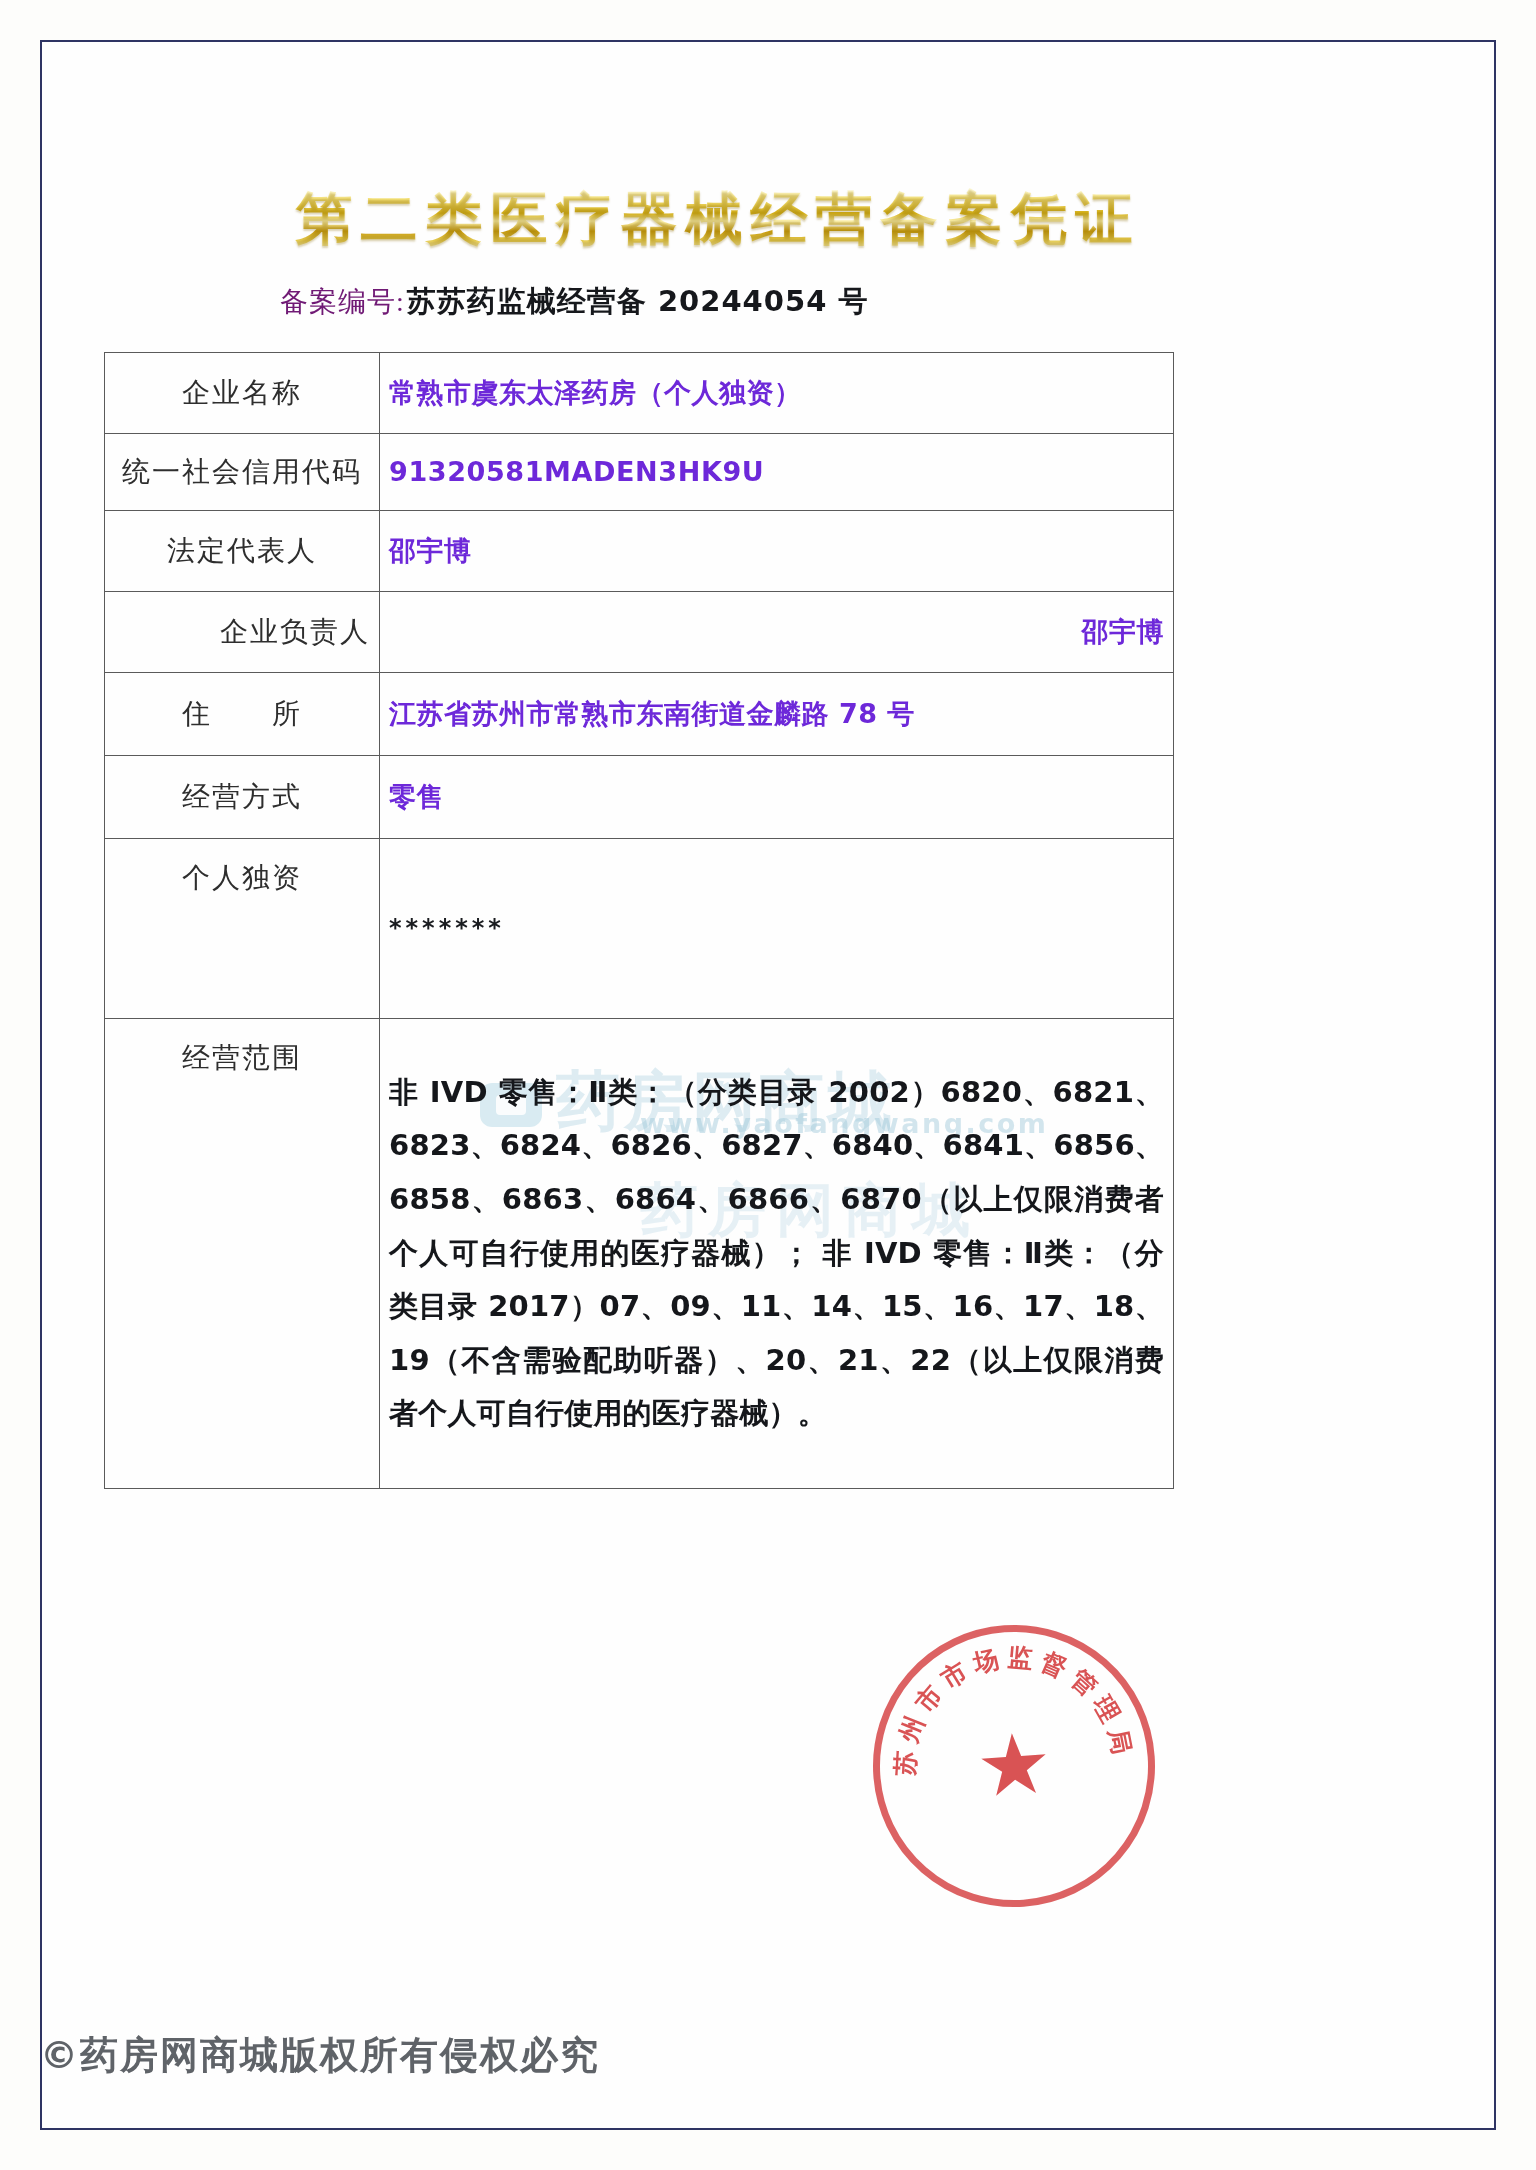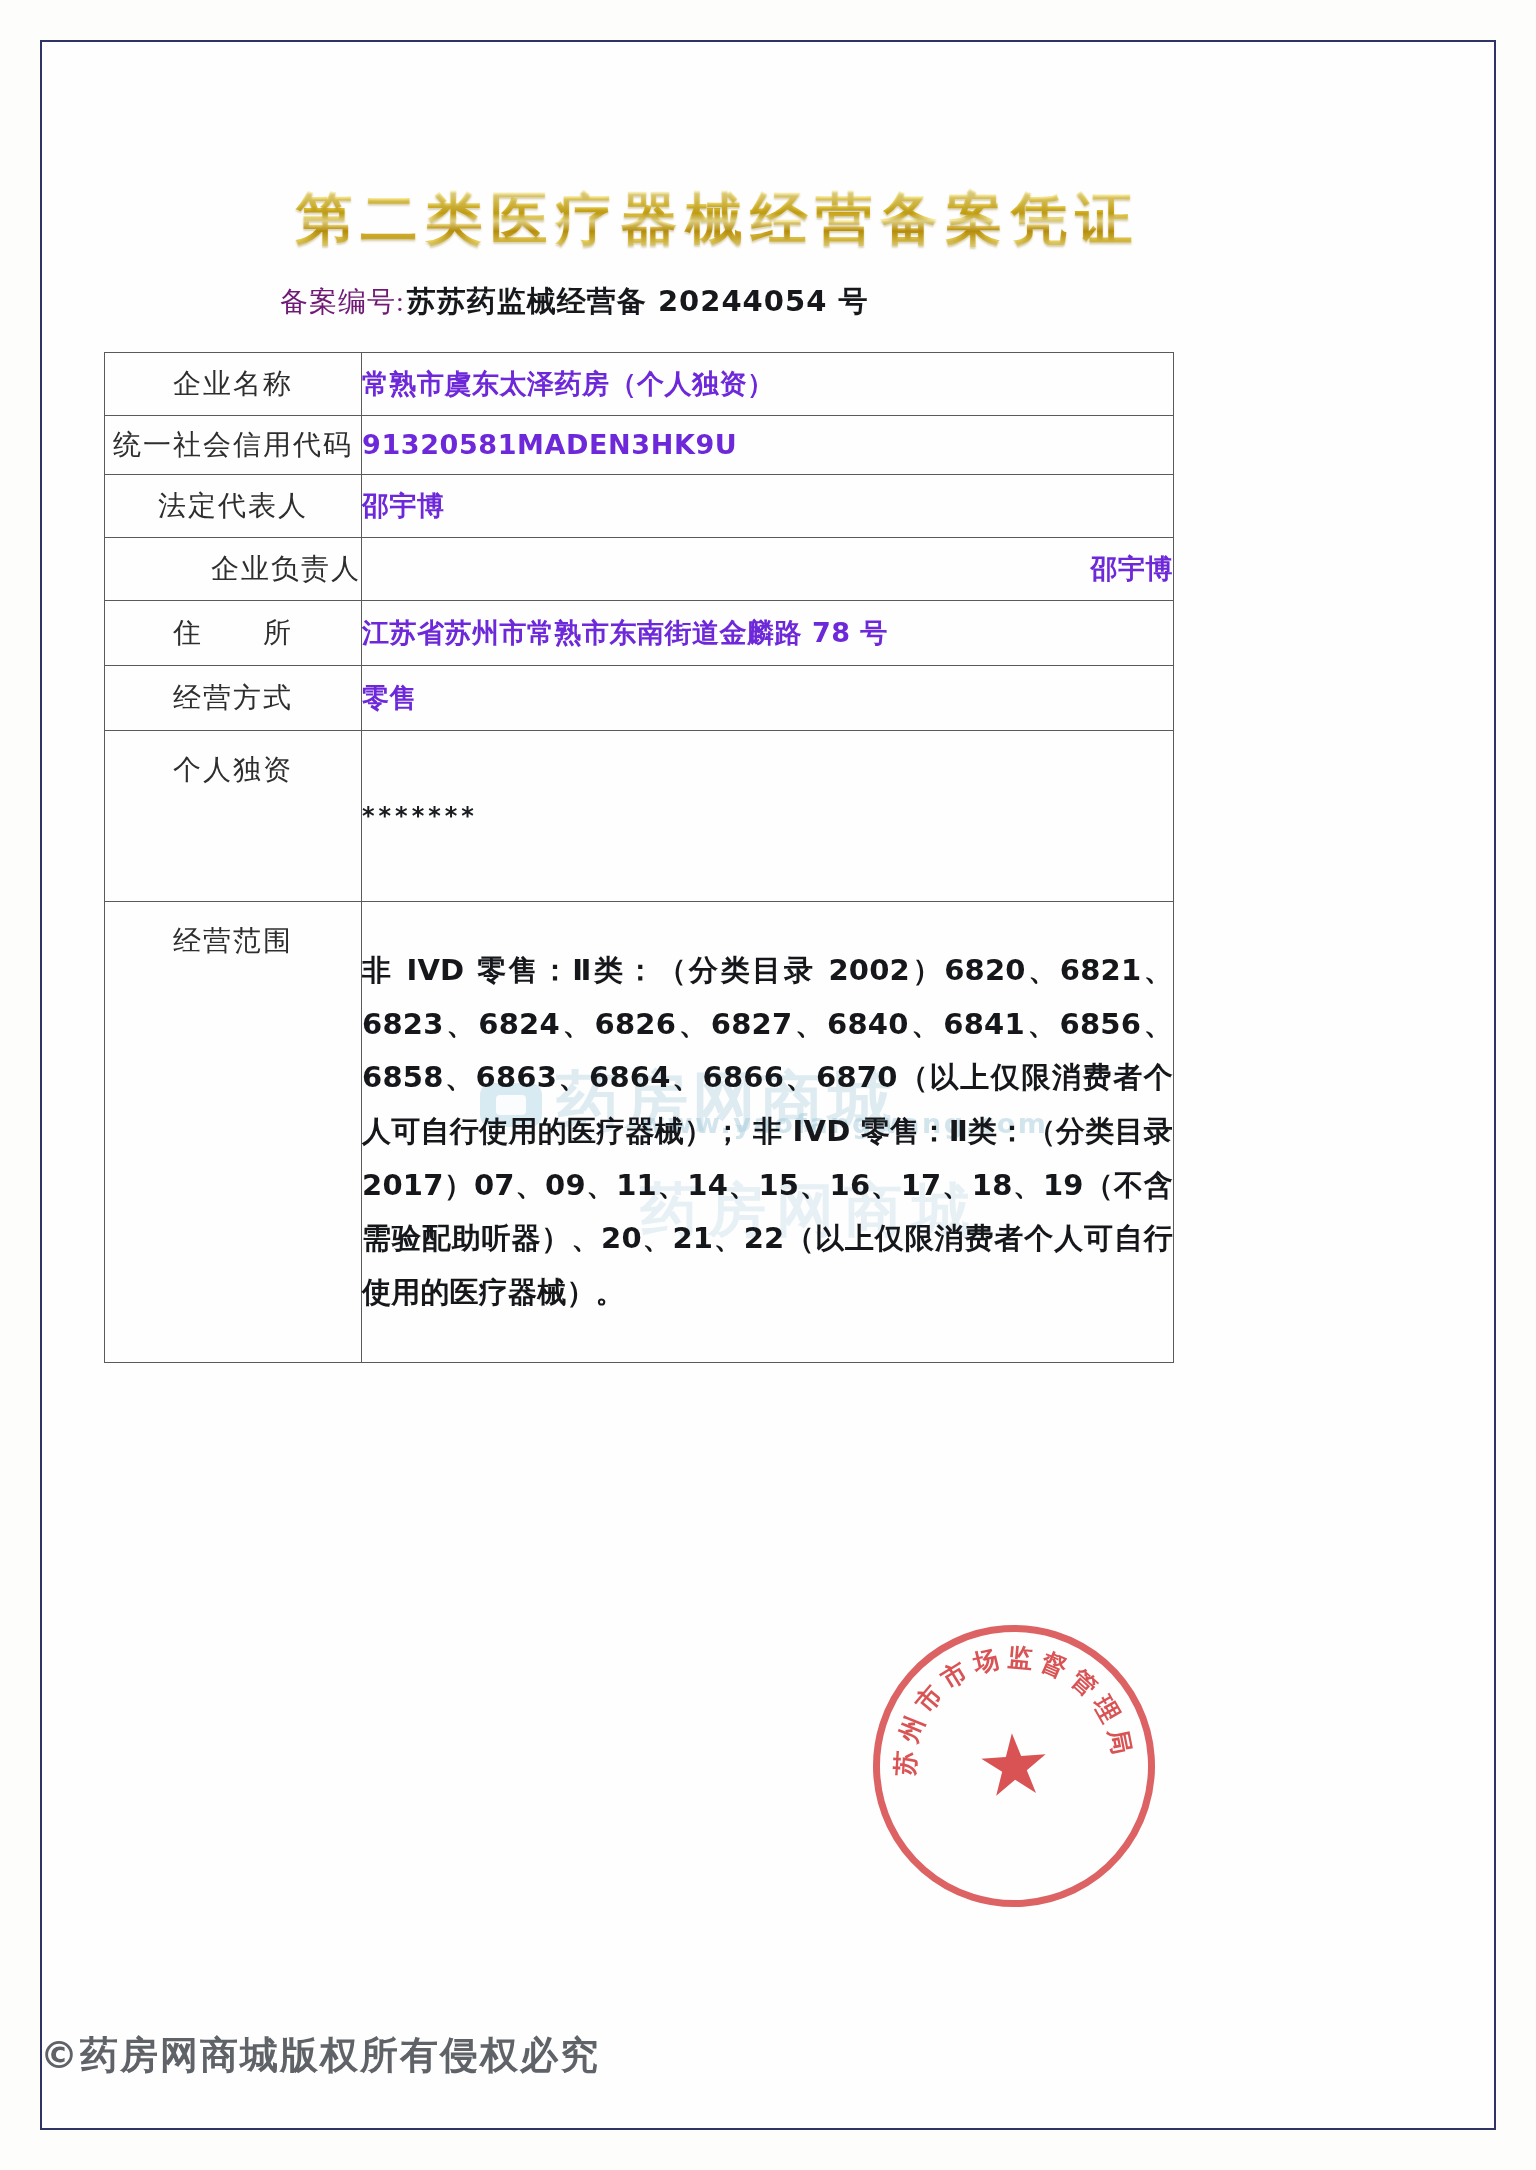--- a/index.html
+++ b/index.html
@@ -122,21 +122,21 @@
   table.cert{
     margin-top:30px;
     width:1070px;
     margin-left:4px;
     border-collapse:collapse;
     table-layout:fixed;
   }
   table.cert td{
     border:1.6px solid #5a5a5a;
     vertical-align:middle;
-    padding:0;
+    padding:9px;
   }
   td.label{
     width:256px;
     text-align:center;
     font-family:"Liberation Serif","DejaVu Serif",serif;
     font-size:28px;
     color:#2e2e2e;
     letter-spacing:2px;
     padding:14px 6px;
   }

